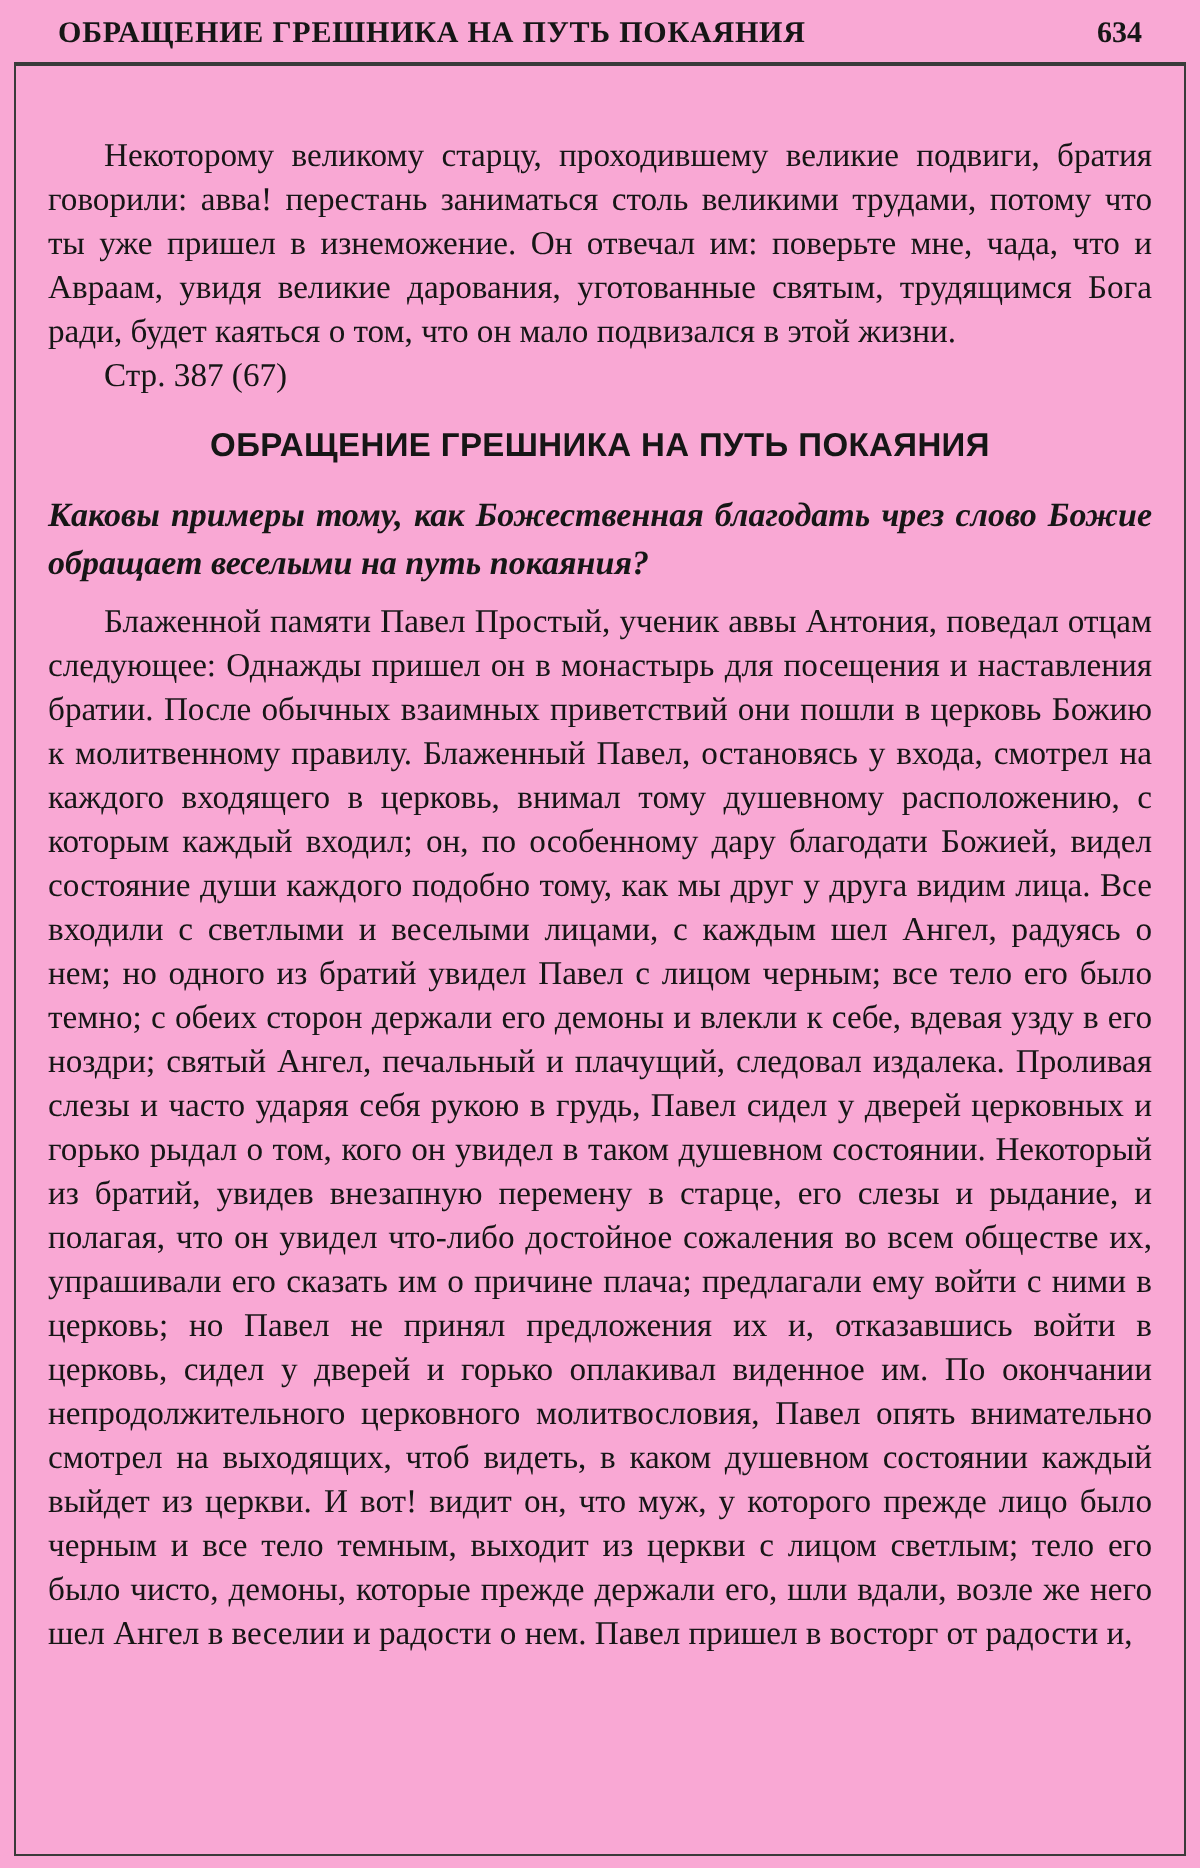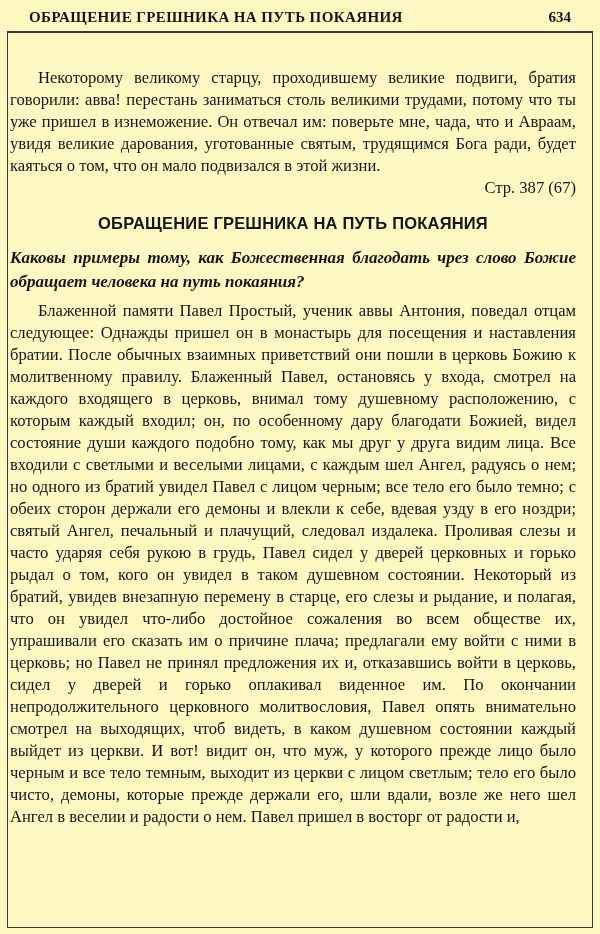--- a/index.html
+++ b/index.html
@@ -7,54 +7,54 @@
     padding: 0;
     width: 600px;
     height: 934px;
     background: #ffffff;
     overflow: hidden;
   }
   .page {
     box-sizing: border-box;
     width: 600px;
     height: 934px;
-    background: #fef9c3;
+    background: #f9a8d4;
     padding: 0 7px 6px 7px;
     display: flex;
     flex-direction: column;
     font-family: "Liberation Serif", serif;
     color: #161616;
   }
   .running-head {
     display: flex;
     justify-content: space-between;
     align-items: baseline;
     padding: 9px 22px 5px 22px;
     font-weight: 700;
     font-size: 15px;
   }
   .rh-title { letter-spacing: 0.4px; }
   .rh-page { font-weight: 700; }
   .frame {
     flex: 1;
     border: 1px solid #3a3a3a;
     border-top-width: 2px;
-    padding: 34px 16px 0 2px;
+    padding: 34px 16px 0 16px;
     overflow: hidden;
   }
   .body-text {
     font-size: 16.6px;
     line-height: 22px;
     text-align: justify;
     margin: 0;
     hyphens: auto;
   }
   .indent { text-indent: 28px; }
   .reference {
-    text-align: right;
+    text-align: left;
     margin: 0 0 4px 0;
   }
   .section-title {
     font-family: "Liberation Sans", sans-serif;
     font-size: 16.5px;
     font-weight: 700;
     text-align: center;
     letter-spacing: 0.2px;
     margin: 15px 0 13px 0;
   }
@@ -78,19 +78,19 @@
   </div>
 
   <div class="frame">
 
     <p class="body-text indent">Некоторому великому старцу, проходившему великие подвиги, братия говорили: авва! перестань заниматься столь великими трудами, потому что ты уже пришел в изнеможение. Он отвечал им: поверьте мне, чада, что и Авраам, увидя великие дарования, уготованные святым, трудящимся Бога ради, будет каяться о том, что он мало подвизался в этой жизни.</p>
 
     <p class="body-text indent reference">Стр. 387 (67)</p>
 
     <h2 class="section-title">ОБРАЩЕНИЕ ГРЕШНИКА НА ПУТЬ ПОКАЯНИЯ</h2>
 
-    <p class="question">Каковы примеры тому, как Божественная благодать чрез слово Божие обращает человека на путь покаяния?</p>
+    <p class="question">Каковы примеры тому, как Божественная благодать чрез слово Божие обращает веселыми на путь покаяния?</p>
 
     <p class="body-text indent">Блаженной памяти Павел Простый, ученик аввы Антония, поведал отцам следующее: Однажды пришел он в монастырь для посещения и наставления братии. После обычных взаимных приветствий они пошли в церковь Божию к молитвенному правилу. Блаженный Павел, остановясь у входа, смотрел на каждого входящего в церковь, внимал тому душевному расположению, с которым каждый входил; он, по особенному дару благодати Божией, видел состояние души каждого подобно тому, как мы друг у друга видим лица. Все входили с светлыми и веселыми лицами, с каждым шел Ангел, радуясь о нем; но одного из братий увидел Павел с лицом черным; все тело его было темно; с обеих сторон держали его демоны и влекли к себе, вдевая узду в его ноздри; святый Ангел, печальный и плачущий, следовал издалека. Проливая слезы и часто ударяя себя рукою в грудь, Павел сидел у дверей церковных и горько рыдал о том, кого он увидел в таком душевном состоянии. Некоторый из братий, увидев внезапную перемену в старце, его слезы и рыдание, и полагая, что он увидел что-либо достойное сожаления во всем обществе их, упрашивали его сказать им о причине плача; предлагали ему войти с ними в церковь; но Павел не принял предложения их и, отказавшись войти в церковь, сидел у дверей и горько оплакивал виденное им. По окончании непродолжительного церковного молитвословия, Павел опять внимательно смотрел на выходящих, чтоб видеть, в каком душевном состоянии каждый выйдет из церкви. И вот! видит он, что муж, у которого прежде лицо было черным и все тело темным, выходит из церкви с лицом светлым; тело его было чисто, демоны, которые прежде держали его, шли вдали, возле же него шел Ангел в веселии и радости о нем. Павел пришел в восторг от радости и,</p>
 
   </div>
 
 </div>
 
 </body></html>

